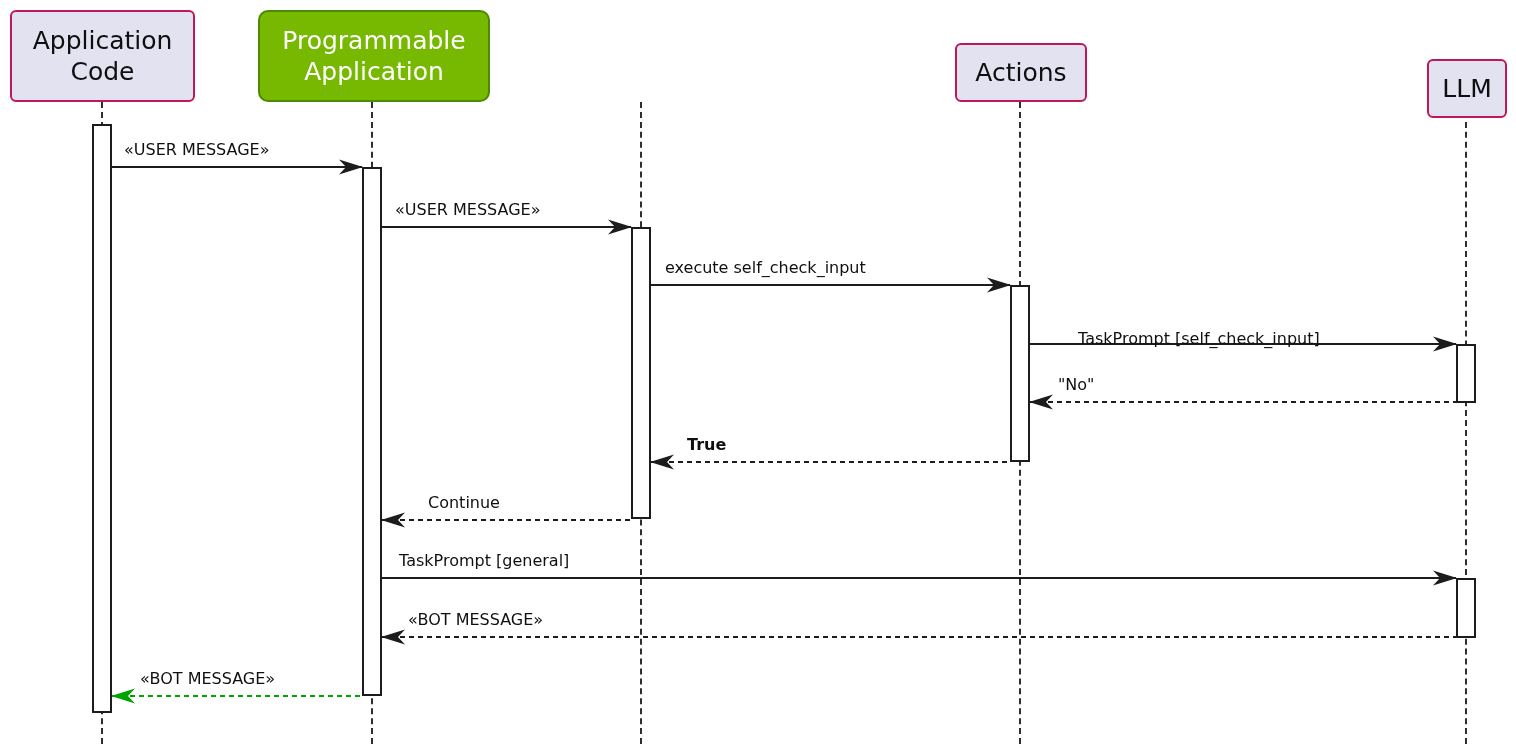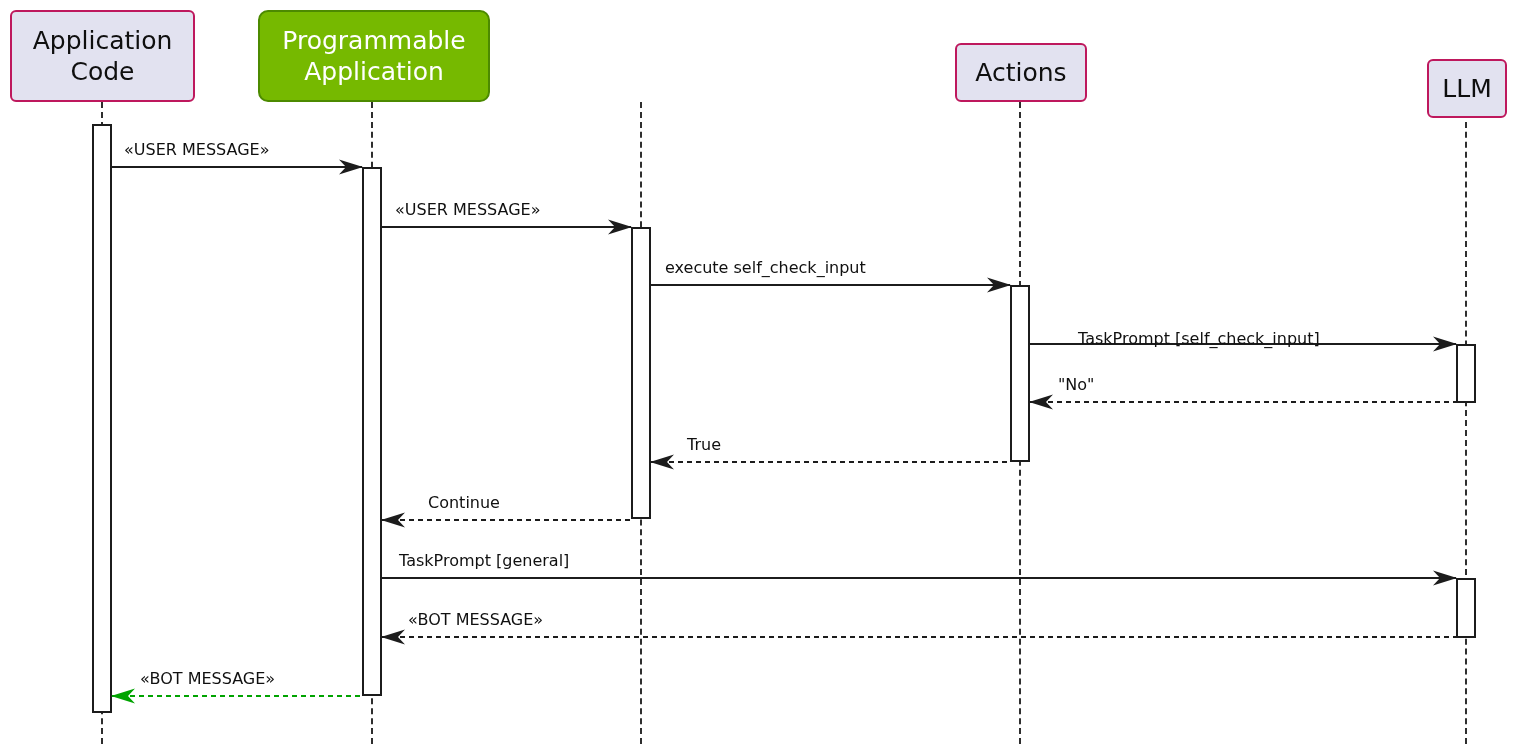--- a/index.html
+++ b/index.html
@@ -113,21 +113,21 @@
     <div class="msglabel" style="left: 1078px; top: 314px; margin-top: 12px;">TaskPrompt [self_check_input]</div>
     <div class="msgline" style="left: 1030px; top: 401px; width: 426px; background: repeating-linear-gradient(90deg, rgb(28, 28, 28) 0px, rgb(28, 28, 28) 5px, transparent 5px, transparent 9px);"></div>
     <div class="arrowhead" style="left: 1029px; top: 394px;"><svg width="24" height="16" viewBox="0 0 24 16">
         <path d="M0 8 L24 0.5 L17 8 L24 15.5 Z" fill="#1c1c1c"></path>
       </svg></div>
     <div class="msglabel" style="left: 1058px; top: 372px;">"No"</div>
     <div class="msgline" style="left: 651px; top: 461px; width: 359px; background: repeating-linear-gradient(90deg, rgb(28, 28, 28) 0px, rgb(28, 28, 28) 5px, transparent 5px, transparent 9px);"></div>
     <div class="arrowhead" style="left: 650px; top: 454px;"><svg width="24" height="16" viewBox="0 0 24 16">
         <path d="M0 8 L24 0.5 L17 8 L24 15.5 Z" fill="#1c1c1c"></path>
       </svg></div>
-    <div class="msglabel" style="left: 687px; top: 432px;">True</div>
+    <div class="msglabel" style="left: 687px; top: 432px; font-weight: bold;">True</div>
     <div class="msgline" style="left: 382px; top: 519px; width: 249px; background: repeating-linear-gradient(90deg, rgb(28, 28, 28) 0px, rgb(28, 28, 28) 5px, transparent 5px, transparent 9px);"></div>
     <div class="arrowhead" style="left: 381px; top: 512px;"><svg width="24" height="16" viewBox="0 0 24 16">
         <path d="M0 8 L24 0.5 L17 8 L24 15.5 Z" fill="#1c1c1c"></path>
       </svg></div>
     <div class="msglabel" style="left: 412px; top: 490px; margin-left: 16px;">Continue</div>
     <div class="msgline" style="left: 382px; top: 577px; width: 1074px; background: rgb(28, 28, 28);"></div>
     <div class="arrowhead" style="left: 1433px; top: 570px;"><svg width="24" height="16" viewBox="0 0 24 16">
         <path d="M24 8 L0 0.5 L7 8 L0 15.5 Z" fill="#1c1c1c"></path>
       </svg></div>
     <div class="msglabel" style="left: 399px; top: 548px;">TaskPrompt [general]</div>

